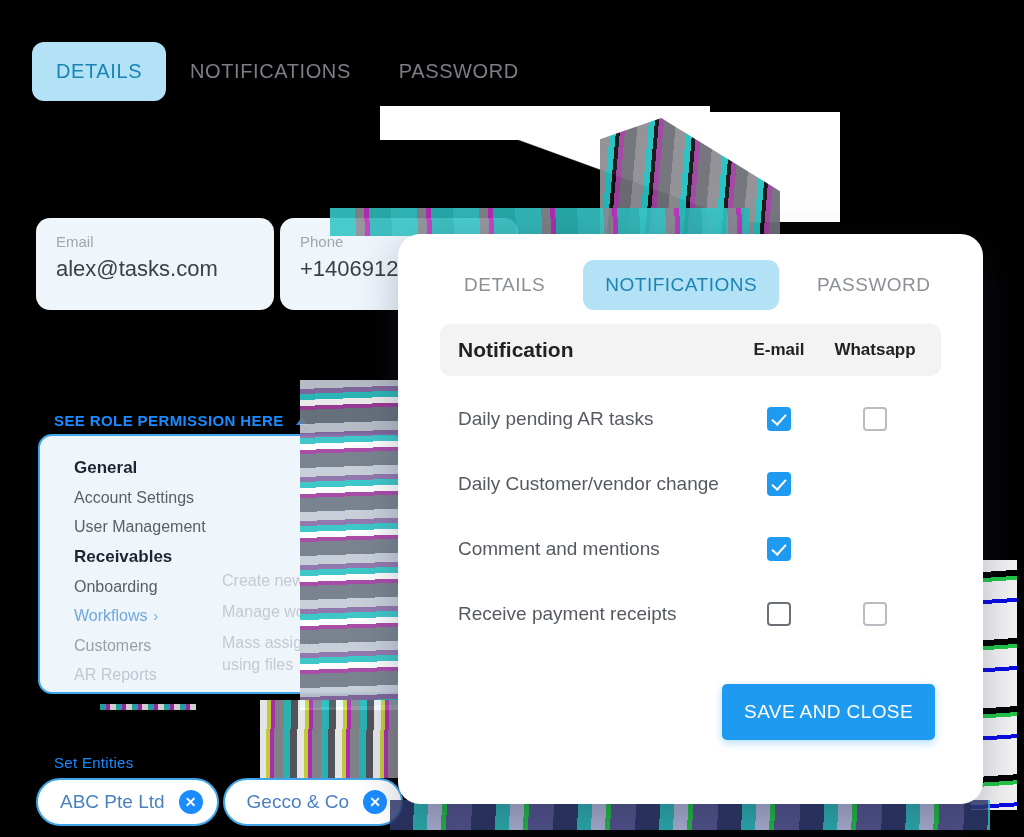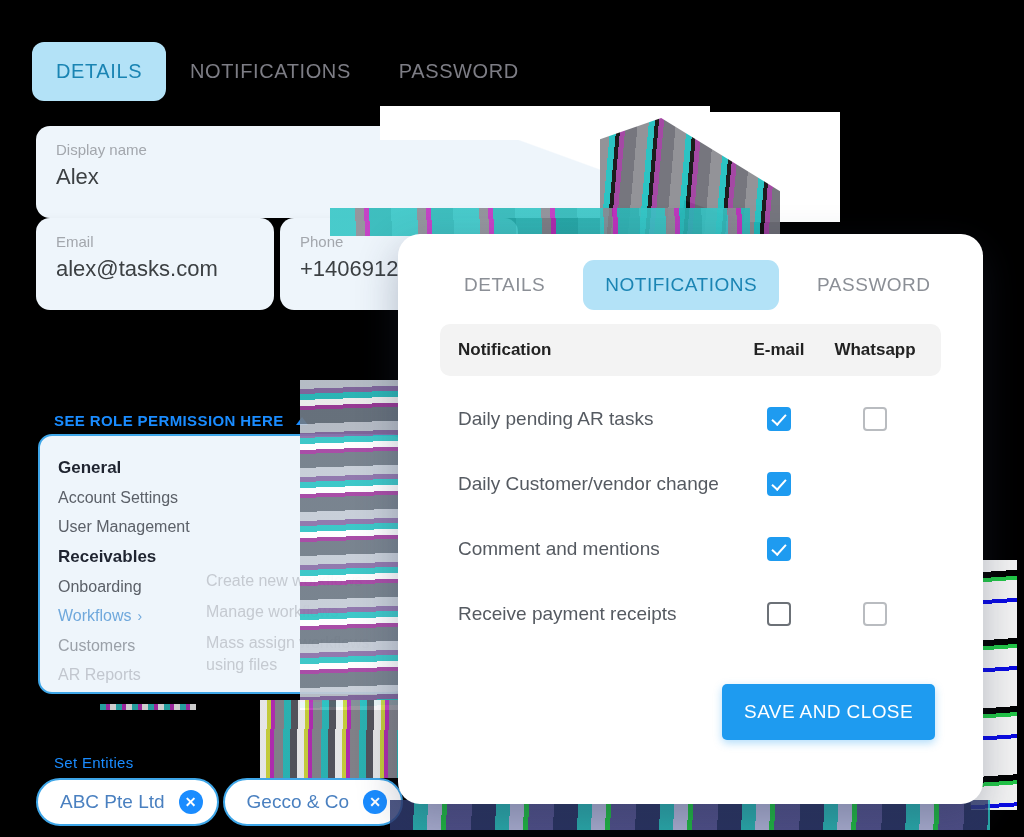--- a/index.html
+++ b/index.html
@@ -112,21 +112,21 @@
   #perm-panel {
     position: absolute;
     left: 6px;
     top: 392px;
     width: 368px;
     height: 260px;
     background: #eef5fb;
     border: 2px solid #3ea6e8;
     border-radius: 14px;
     box-sizing: border-box;
-    padding: 16px 0 10px 18px;
+    padding: 16px 0 10px 34px;
   }
   .perm-cols { display: flex; }
   .perm-col-a { width: 148px; }
   .perm-col-b { width: 170px; padding-top: 118px; }
   .perm-head {
     font-size: 17px;
     font-weight: bold;
     color: #1f2430;
     line-height: 31px;
   }
@@ -286,21 +286,21 @@
   .ntable { margin-top: 14px; }
   .nthead {
     display: flex;
     align-items: center;
     background: #f3f3f3;
     border-radius: 10px;
     height: 52px;
     padding: 0 18px;
     box-sizing: border-box;
   }
-  .nth-name    { flex: 1; font-size: 17px; font-weight: bold; color: #222; }
+  .nth-name    { flex: 1; font-size: 21px; font-weight: bold; color: #222; }
   .nth-col     { width: 96px; text-align: center; font-size: 17px; font-weight: bold; color: #222; }
 
   .ntrow {
     display: flex;
     align-items: center;
     height: 65px;
     padding: 0 18px;
     box-sizing: border-box;
   }
   .ntd-name { flex: 1; font-size: 19px; color: #555a61; }
@@ -352,24 +352,20 @@
 <body>
 
 <div id="details-card">
 
   <div class="tabbar">
     <button class="tab active">DETAILS</button>
     <button class="tab">NOTIFICATIONS</button>
     <button class="tab">PASSWORD</button>
   </div>
 
-  <div class="field" id="f-display">
-    <span class="flabel">Display name</span>
-    <span class="fvalue">Alex</span>
-  </div>
 
   <div class="field" id="f-email">
     <span class="flabel">Email</span>
     <span class="fvalue">alex@tasks.com</span>
   </div>
 
   <div class="field" id="f-phone">
     <span class="flabel">Phone</span>
     <span class="fvalue">+1406912</span>
   </div>

